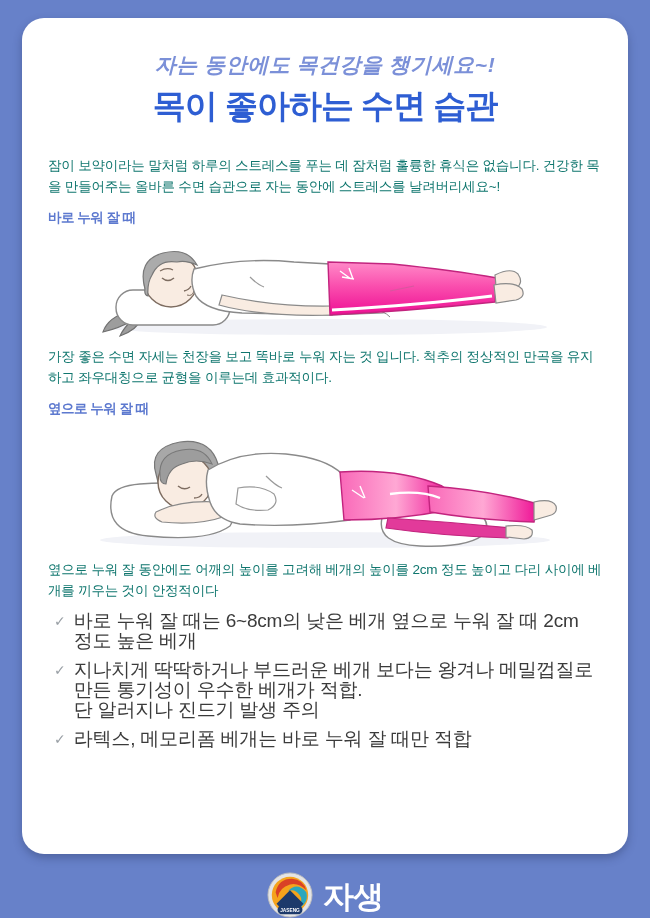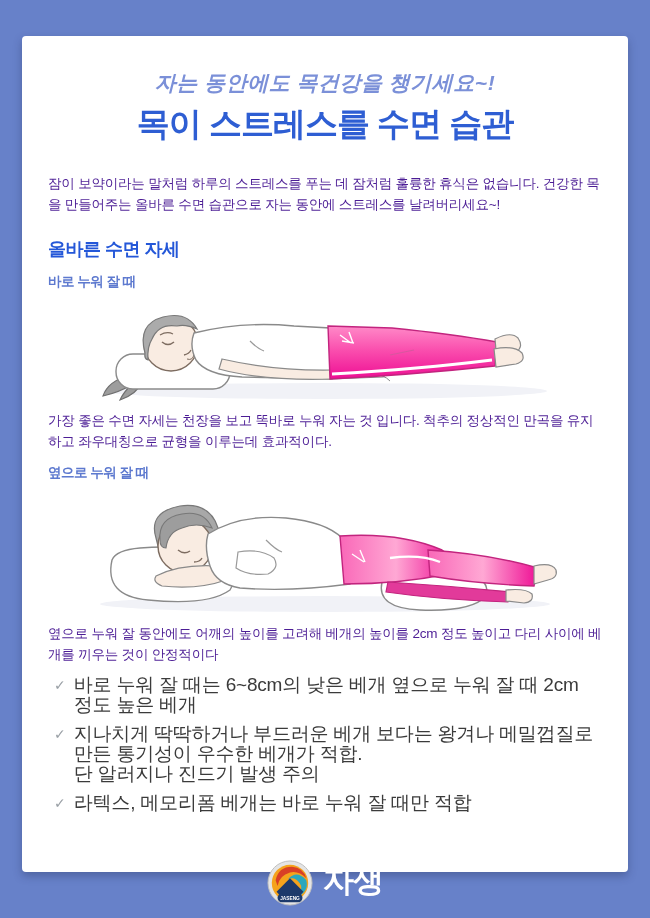--- a/index.html
+++ b/index.html
@@ -3,22 +3,22 @@
 <meta charset="utf-8">
 <style>
   html,body{margin:0;padding:0;}
   body{
     width:650px;height:918px;
     background:#6781c9;
     font-family:"Liberation Sans","DejaVu Sans",sans-serif;
     position:relative;overflow:hidden;
   }
   .card{
-    position:absolute;left:22px;top:36px;width:606px;height:836px;
-    background:#ffffff;border-radius:4px;
+    position:absolute;left:22px;top:18px;width:606px;height:836px;
+    background:#ffffff;border-radius:22px;
     box-shadow:0 4px 8px rgba(35,45,85,.35);
     box-sizing:border-box;
     padding:34px 26px 18px 26px;
     overflow:hidden;
   }
   .tagline{
     text-align:center;
     color:#7b90d8;
     font-size:21px;font-weight:700;font-style:italic;
     letter-spacing:.5px;
@@ -26,21 +26,21 @@
   }
   .page-title{
     text-align:center;
     color:#2e5ed3;
     font-size:33px;font-weight:800;
     letter-spacing:-1px;
     line-height:40px;
     margin-top:8px;
   }
   .body-text{
-    color:#4c1d95;font-size:13.5px;line-height:1.52;
+    color:#0f766e;font-size:13.5px;line-height:1.52;
     letter-spacing:-.2px;
   }
   .intro{margin-top:30px;}
   .section-heading{
     color:#2457d8;font-size:18px;font-weight:800;
     letter-spacing:-.5px;line-height:24px;margin-top:22px;
   }
   .sub-label{
     color:#5d79cf;font-size:13.5px;font-weight:700;
     letter-spacing:-.5px;margin-top:12px;
@@ -59,38 +59,37 @@
   .check{
     color:#9aa0a6;font-size:14px;font-weight:700;
     margin-right:8px;line-height:20px;flex:0 0 auto;
   }
   .tip-text{
     color:#3b3b3b;font-size:19px;line-height:20px;
     letter-spacing:-.2px;white-space:pre-line;
   }
   .footer{
     position:absolute;left:0;top:860px;width:650px;height:58px;
-    display:flex;align-items:flex-start;justify-content:center;gap:10px;
+    display:flex;align-items:flex-end;justify-content:center;gap:10px;
   }
   .logo-text{
     color:#ffffff;font-size:31px;font-weight:800;letter-spacing:-1px;
   }
   svg{display:block;}
 </style>
 </head>
 <body>
 
 <div class="card">
 
   <div class="tagline">자는 동안에도 목건강을 챙기세요~!</div>
-  <div class="page-title">목이 스트레스를 수면 습관</div>
+  <div class="page-title">목이 좋아하는 수면 습관</div>
 
   <div class="body-text intro">잠이 보약이라는 말처럼 하루의 스트레스를 푸는 데 잠처럼 훌륭한 휴식은 없습니다. 건강한 목을 만들어주는 올바른 수면 습관으로 자는 동안에 스트레스를 날려버리세요~!</div>
 
-  <div class="section-heading">올바른 수면 자세</div>
 
   <div class="sub-label">바로 누워 잘 때</div>
 
   <svg class="illo" width="470" height="104" viewBox="0 0 470 104">
     <defs>
       <linearGradient id="pants1" x1="0" y1="0" x2="0" y2="1">
         <stop offset="0" stop-color="#ff8ac8"></stop>
         <stop offset="0.45" stop-color="#fa4fae"></stop>
         <stop offset="1" stop-color="#ee0f94"></stop>
       </linearGradient>

